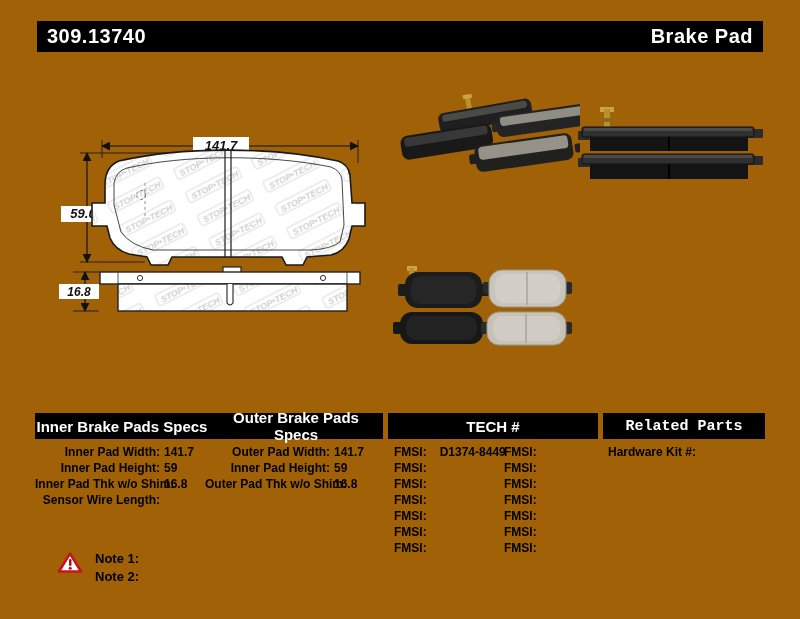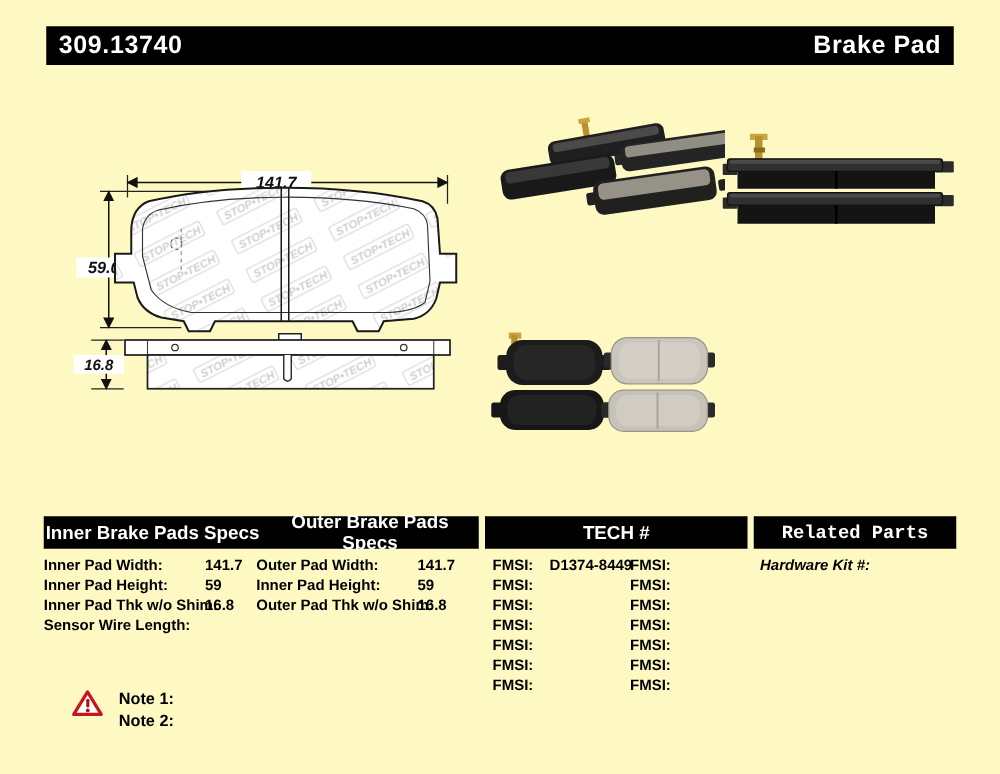--- a/index.html
+++ b/index.html
@@ -1,17 +1,17 @@
 <!DOCTYPE html>
 <html><head>
 <meta charset="utf-8">
 <style>
   html,body{margin:0;padding:0;background:#fff;}
   .page{
-    position:relative;width:800px;height:619px;background:#fef9c3;
+    position:relative;width:800px;height:619px;background:#a16207;
     font-family:"Liberation Sans",sans-serif;color:#000;overflow:hidden;
   }
   
   .top-bar{
     position:absolute;left:37px;top:21px;width:726px;height:31px;
     background:#000;color:#fff;display:flex;align-items:center;
     justify-content:space-between;box-sizing:border-box;padding:0 10px;
   }
   .part-number{font-size:20px;font-weight:bold;letter-spacing:.5px;}
   .product-name{font-size:20px;font-weight:bold;letter-spacing:.5px;}
@@ -24,25 +24,25 @@
     position:absolute;top:413px;height:26px;background:#000;color:#fff;
     display:flex;align-items:center;justify-content:center;
     font-size:15px;font-weight:bold;
   }
   .hdr-split{justify-content:space-between;}
   .hdr-split .half{width:50%;text-align:center;}
 
   
   .spec-col{position:absolute;top:444px;font-size:12px;font-weight:bold;line-height:16px;}
   .spec-row{display:flex;white-space:nowrap;}
-  .spec-label{display:inline-block;width:125px;}
+  .spec-label{display:inline-block;width:125px;text-align:right;}
   .spec-value{margin-left:4px;}
   .fmsi-row .spec-label{width:auto;text-align:left;}
   .fmsi-row .spec-value{margin-left:13px;}
-  .related-col .spec-label{width:auto;text-align:center;font-style:italic;}
+  .related-col .spec-label{width:auto;text-align:center;}
 
   
   .note-block{position:absolute;left:95px;top:550px;font-size:13px;font-weight:bold;line-height:18px;}
   .warn{position:absolute;left:57px;top:551px;width:26px;height:23px;}
 </style>
 </head>
 <body>
 
 <div class="page">
 

